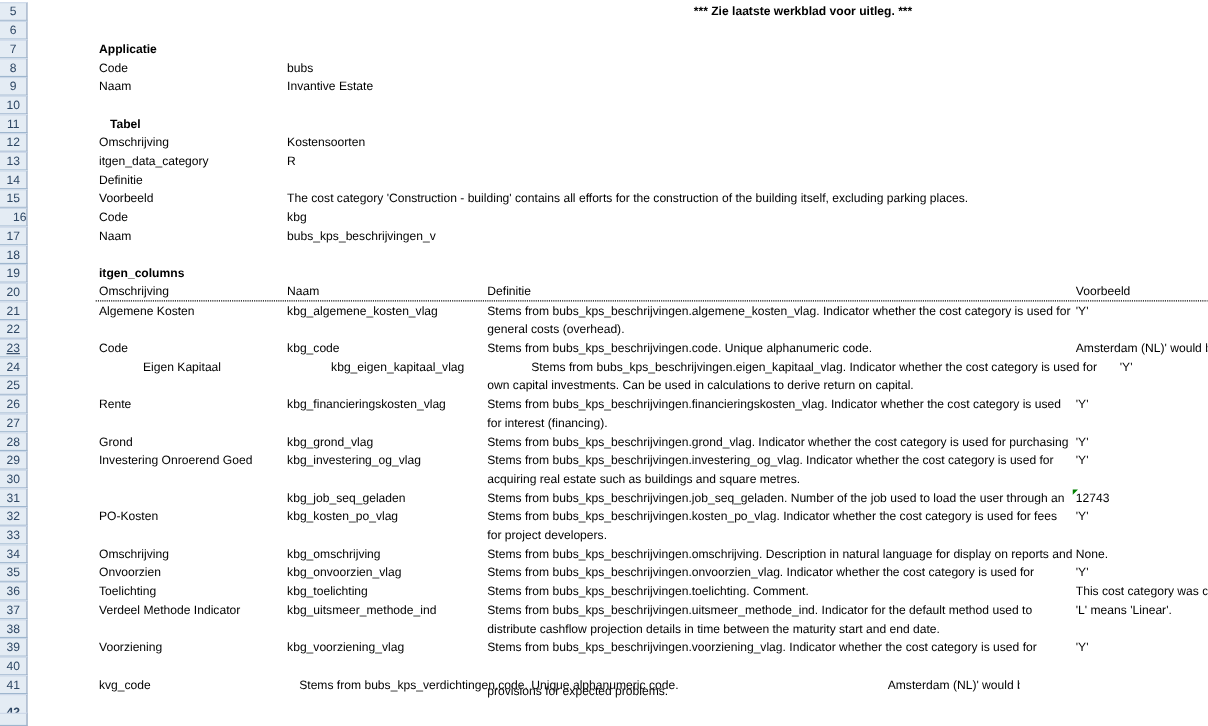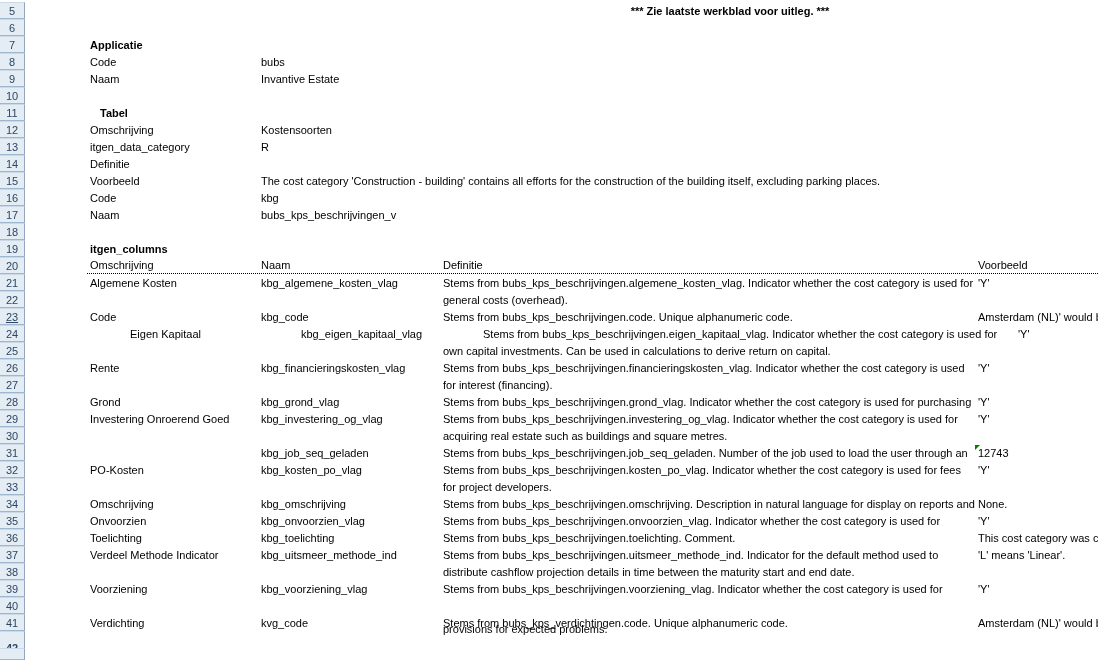--- a/index.html
+++ b/index.html
@@ -80,21 +80,21 @@
       </div>
       <div class="gutter-box" style="top: 138px; height: 17px;">
         <span>13</span>
       </div>
       <div class="gutter-box" style="top: 155px; height: 17px;">
         <span>14</span>
       </div>
       <div class="gutter-box" style="top: 172px; height: 17px;">
         <span>15</span>
       </div>
-      <div class="gutter-box" style="top: 189px; height: 17px;">
+      <div class="gutter-box" style="top: 189px; height: 17px; justify-content: flex-end;">
         <span>16</span>
       </div>
       <div class="gutter-box" style="top: 206px; height: 17px;">
         <span>17</span>
       </div>
       <div class="gutter-box" style="top: 223px; height: 17px;">
         <span>18</span>
       </div>
       <div class="gutter-box" style="top: 240px; height: 17px;">
         <span>19</span>
@@ -647,23 +647,20 @@
           <div class="cell cC"></div>
           <div class="cell cD">
             <span>provisions for expected problems.</span>
           </div>
           <div class="cell cE"></div>
         </div>
       </div>
       <div class="row" style="top: 614px; height: 17px;">
         <div class="cell cellA"></div>
         <div class="inner">
-          <div class="cell cB">
-            <span>Verdichting</span>
-          </div>
           <div class="cell cC">
             <span>kvg_code</span>
           </div>
           <div class="cell cD">
             <span>Stems from bubs_kps_verdichtingen.code. Unique alphanumeric code.</span>
           </div>
           <div class="cell cE">
             <span>Amsterdam (NL)' would be</span>
           </div>
         </div>

